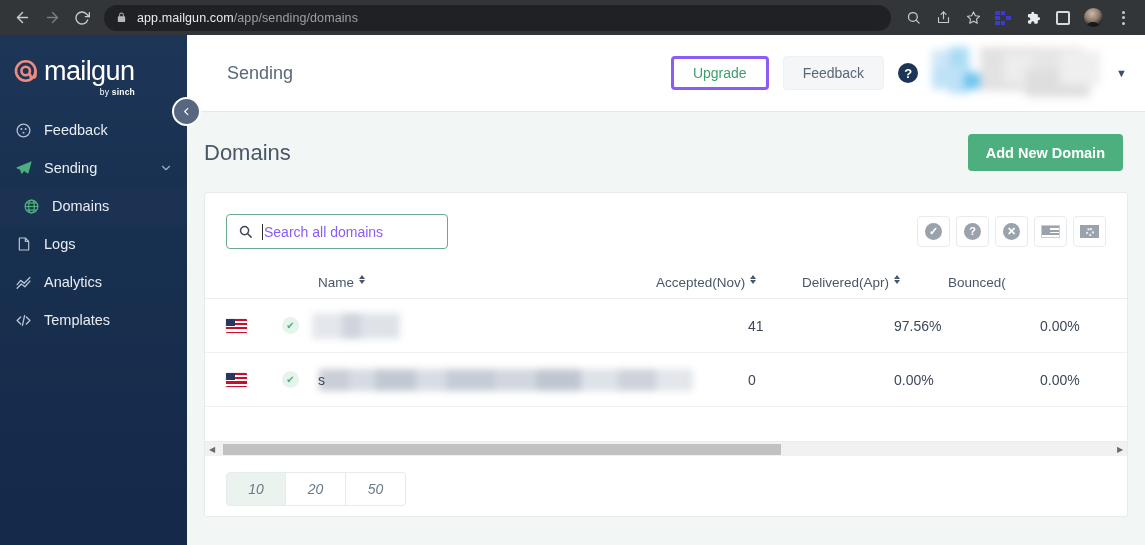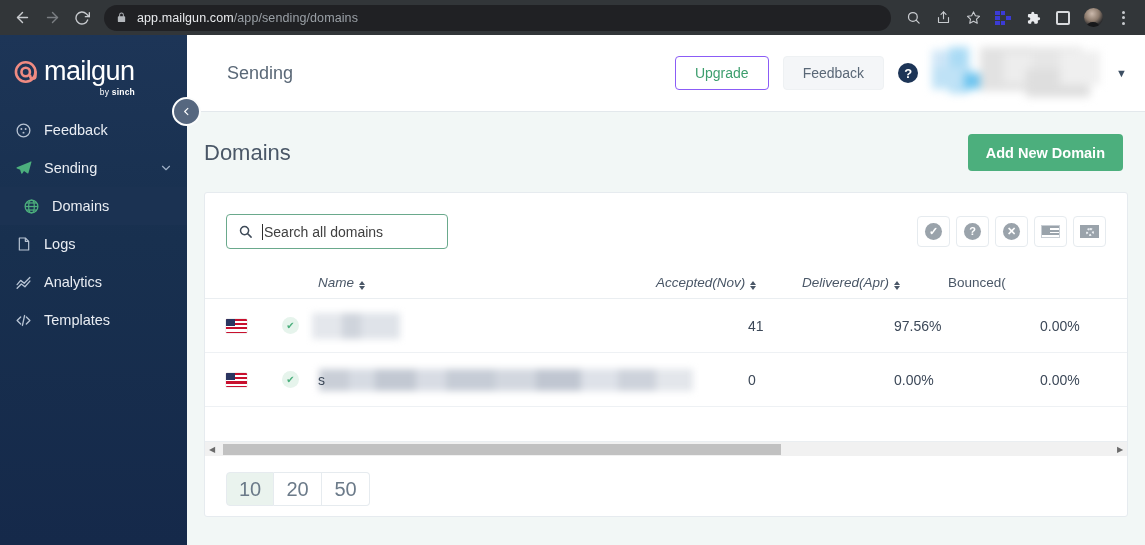--- a/index.html
+++ b/index.html
@@ -57,21 +57,21 @@
   .kebab { display: flex; flex-direction: column; gap: 2.5px; align-items: center; }
   .kebab i { width: 3px; height: 3px; border-radius: 50%; background: #c8cbcf; display: block; }
 
   
   .sidebar {
     position: absolute; top: 35px; left: 0; width: 187px; height: 510px;
     background: linear-gradient(180deg, #1d3557 0%, #18304f 40%, #15294a 100%);
     color: #e9edf3; overflow: hidden;
   }
   .logo-wrap { padding: 23px 0 0 14px; }
-  .logo-row { display: flex; align-items: flex-end; }
+  .logo-row { display: flex; align-items: flex-start; }
   .logo-mark { width: 26px; height: 26px; flex: 0 0 auto; }
   .logo-word {
     font-size: 27px; letter-spacing: -0.6px; color: #ffffff;
     margin-left: 4px; font-weight: 400; line-height: 1;
   }
   .logo-sub {
     font-size: 8.5px; color: #ffffff; text-align: right;
     margin: 2px 52px 0 0; letter-spacing: .2px;
   }
   .logo-sub b { font-weight: 700; }
@@ -101,21 +101,21 @@
   }
   .collapse-btn {
     position: absolute; left: 172px; top: 97px; width: 29px; height: 29px;
     border-radius: 50%; background: #56677f; color: #ffffff;
     display: flex; align-items: center; justify-content: center;
     font-size: 13px; z-index: 5; border: 2px solid #fbfcfc;
   }
   .page-kicker { font-size: 18px; color: #5a6877; font-weight: 400; }
   .header-right { margin-left: auto; display: flex; align-items: center; gap: 14px; }
   .btn-upgrade {
-    height: 34px; padding: 0 19px; border: 1px solid #8b5cf6; border-radius: 4px;
+    height: 34px; padding: 0 19px; border: 3px solid #8b5cf6; border-radius: 4px;
     background: #ffffff; color: #3d9e6d; font-size: 14px;
     display: flex; align-items: center;
   }
   .btn-feedback {
     height: 34px; padding: 0 19px; border: 1px solid #eef1f3; border-radius: 4px;
     background: #f4f6f8; color: #5a6877; font-size: 14px;
     display: flex; align-items: center;
   }
   .help-circle {
     width: 20px; height: 20px; border-radius: 50%; background: #1d3557; color: #ffffff;
@@ -148,21 +148,21 @@
   }
   .card-top { display: flex; align-items: center; padding: 21px 21px 0 21px; }
   .search-box {
     width: 222px; height: 35px; border: 1px solid #6aa98c; border-radius: 4px;
     display: flex; align-items: center; padding: 0 11px; background: #ffffff;
   }
   .search-box .mag { color: #3f4b59; display: flex; margin-right: 9px; }
   .caret-text {
     width: 1px; height: 16px; background: #2b2b2b; margin-right: 1px; flex: 0 0 auto;
   }
-  .search-ph { font-size: 14px; color: #404040; }
+  .search-ph { font-size: 14px; color: #8b5cf6; }
   .filter-group { margin-left: auto; display: flex; gap: 6px; }
   .filter-btn {
     width: 33px; height: 31px; border: 1px solid #e6ebef; border-radius: 4px;
     background: #ffffff; display: flex; align-items: center; justify-content: center;
   }
   .circ-ico {
     width: 17px; height: 17px; border-radius: 50%; background: #9aa3ab; color: #ffffff;
     display: flex; align-items: center; justify-content: center;
     font-size: 11px; line-height: 1; font-weight: 700;
   }
@@ -195,21 +195,21 @@
     display: flex; align-items: center; height: 54px; border-bottom: 1px solid #eef1f4;
     padding: 0 0 0 21px; font-size: 14px; color: #3c4858;
   }
   .c-flag { width: 56px; flex: 0 0 auto; display: flex; align-items: center; }
   .c-state { width: 36px; flex: 0 0 auto; display: flex; align-items: center; }
   .c-name { width: 430px; flex: 0 0 auto; display: flex; align-items: center; }
   .c-num { width: 146px; flex: 0 0 auto; text-align: left; }
   .c-num2 { width: 146px; flex: 0 0 auto; text-align: left; }
   .c-num3 { width: 146px; flex: 0 0 auto; text-align: left; }
   .thead .c-name { padding-left: 92px; }
-  .sortable { display: inline-flex; align-items: flex-end; gap: 5px; font-style: italic; }
+  .sortable { display: inline-flex; align-items: flex-start; gap: 5px; }
   .sort-arrows { display: flex; flex-direction: column; gap: 1px; line-height: 0; }
   .sort-arrows i { font-size: 0; display: block; }
   .tri-up {
     width: 0; height: 0; border-left: 3.5px solid transparent;
     border-right: 3.5px solid transparent; border-bottom: 4px solid #4a5767;
   }
   .tri-dn {
     width: 0; height: 0; border-left: 3.5px solid transparent;
     border-right: 3.5px solid transparent; border-top: 4px solid #4a5767;
   }
@@ -254,23 +254,23 @@
     width: 14px; height: 15px; display: flex; align-items: center;
     justify-content: center; color: #6b6b6b; font-size: 8px; flex: 0 0 auto;
   }
   .hs-track { flex: 1 1 auto; height: 15px; position: relative; }
   .hs-thumb {
     position: absolute; left: 4px; top: 2px; width: 558px; height: 11px;
     background: #c1c1c1; border-radius: 0;
   }
   .pager { position: absolute; left: 21px; top: 279px; display: flex; }
   .pg-btn {
-    width: 48px; height: 34px; border: 1px solid #e6ebef; border-left: none;
+    width: 60px; height: 34px; border: 1px solid #e6ebef; border-left: none;
     display: flex; align-items: center; justify-content: center;
-    font-size: 20px; color: #6b7a89; background: #ffffff;
+    font-size: 14px; color: #6b7a89; background: #ffffff; font-style: italic;
   }
   .pg-btn:first-child {
     border-left: 1px solid #e6ebef; border-radius: 4px 0 0 4px;
     background: #eaf3ee; color: #6b7a89;
   }
   .pg-btn:last-child { border-radius: 0 4px 4px 0; }
 </style>
 </head>
 <body>
 

